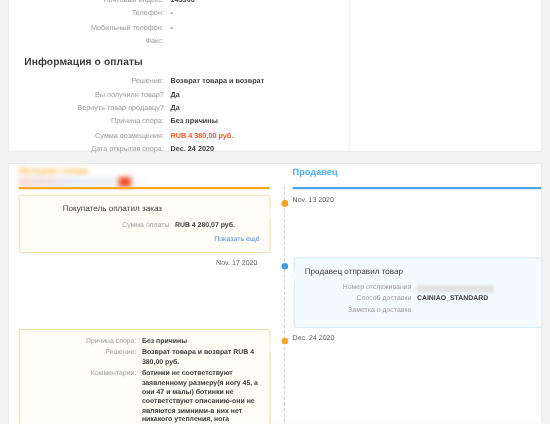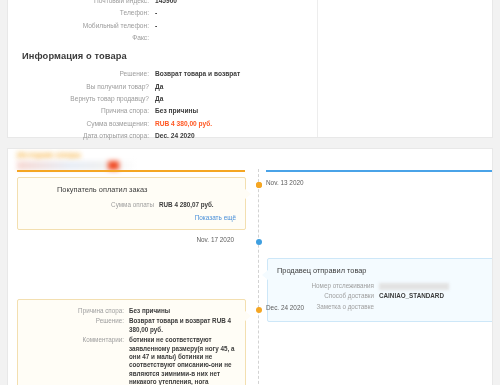--- a/index.html
+++ b/index.html
@@ -137,21 +137,20 @@
   }
   .ev-card.buyer {
     left: 9px; width: 229px;
     background: #fffdf6;
     border: 1px solid #f3dfb0;
   }
   .ev-card.seller {
     left: 259px; width: 228px;
     background: #f4fbff;
     border: 1px solid #cde7f8;
-    margin-top: 24px;
   }
   .ev-card .arrow-r, .ev-card .arrow-l {
     position: absolute; width: 0; height: 0;
   }
   .ev-card.buyer .arrow-r {
     right: -6px; top: 11px;
     border-top: 5px solid transparent;
     border-bottom: 5px solid transparent;
     border-left: 6px solid #fffdf6;
   }
@@ -225,21 +224,21 @@
         <div class="kv-row">
           <div class="kv-label">Мобильный телефон:</div>
           <div class="kv-value">-</div>
         </div>
         <div class="kv-row">
           <div class="kv-label">Факс:</div>
           <div class="kv-value"></div>
         </div>
       </div>
 
-      <div class="section-title">Информация о товара</div>
+      <div class="section-title">Информация о оплаты</div>
 
       <div>
         <div class="kv-row">
           <div class="kv-label">Решение:</div>
           <div class="kv-value">Возврат товара и возврат</div>
         </div>
         <div class="kv-row">
           <div class="kv-label">Вы получили товар?</div>
           <div class="kv-value">Да</div>
         </div>
@@ -268,20 +267,23 @@
 
   <div class="timeline-panel">
 
     <div class="col-headers">
       <div class="buyer-head">
         <div class="buyer-title-text">История спора</div>
         <div class="buyer-sub-blur"></div>
       </div>
       <div class="buyer-rule"></div>
 
+      <div class="seller-head">
+        <div class="seller-title-text">Продавец</div>
+      </div>
       <div class="seller-rule"></div>
     </div>
 
     <div class="spine"></div>
 
     <div class="dot orange" style="top:33px;"></div>
     <div class="ev-card buyer" style="top:28px;padding-left:39px;">
       <div class="arrow-r-b"></div>
       <div class="arrow-r"></div>
       <div class="ev-title">Покупатель оплатил заказ</div>

